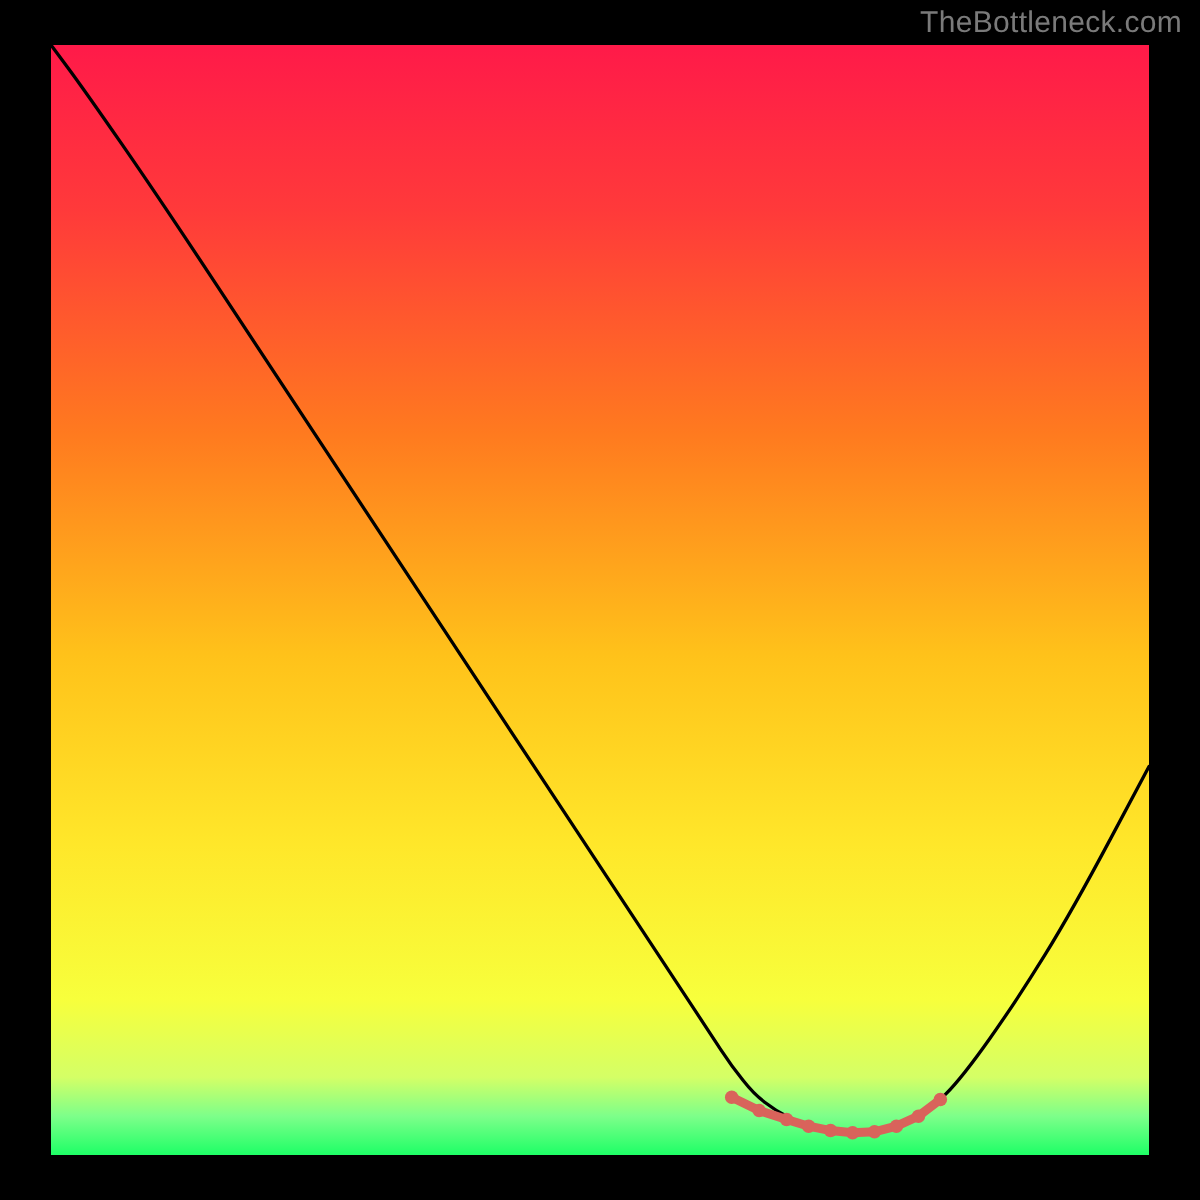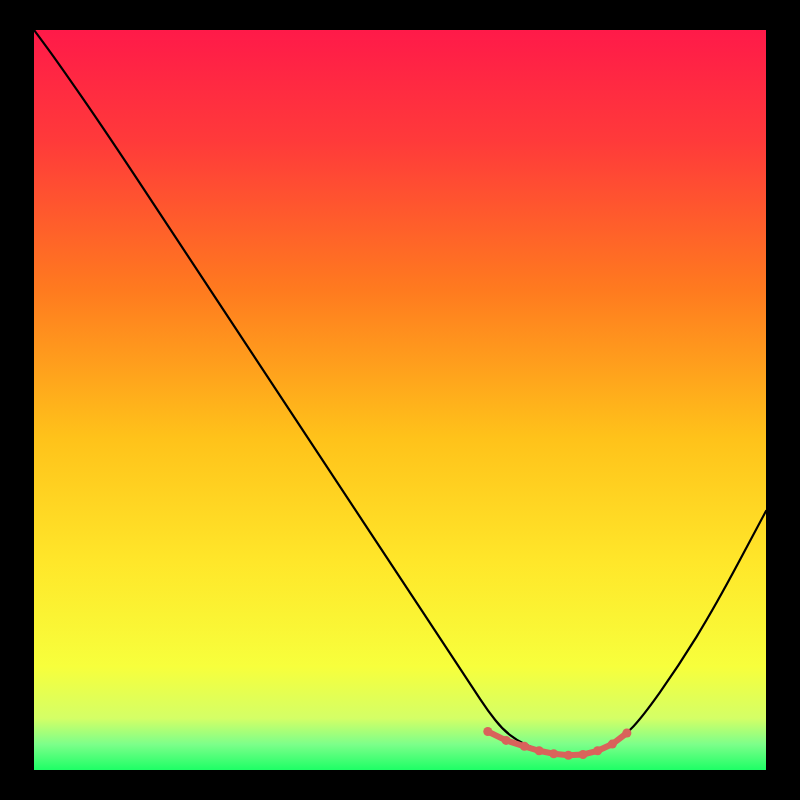--- a/index.html
+++ b/index.html
@@ -40,20 +40,21 @@
     display: block;
     width: 732px;
     height: 740px;
   }
 </style>
 </head>
 <body>
 
 <div class="frame">
 
+  <div class="watermark">TheBottleneck.com</div>
 
   <div class="plot">
     <svg viewBox="0 0 732 740">
       <defs>
         <linearGradient id="bg-grad" x1="0" y1="0" x2="0" y2="1">
             <stop offset="0%" stop-color="#ff1a49"></stop>
             <stop offset="15%" stop-color="#ff3a3a"></stop>
             <stop offset="35%" stop-color="#ff7a1f"></stop>
             <stop offset="55.00000000000001%" stop-color="#ffc21a"></stop>
             <stop offset="72%" stop-color="#ffe72a"></stop>

